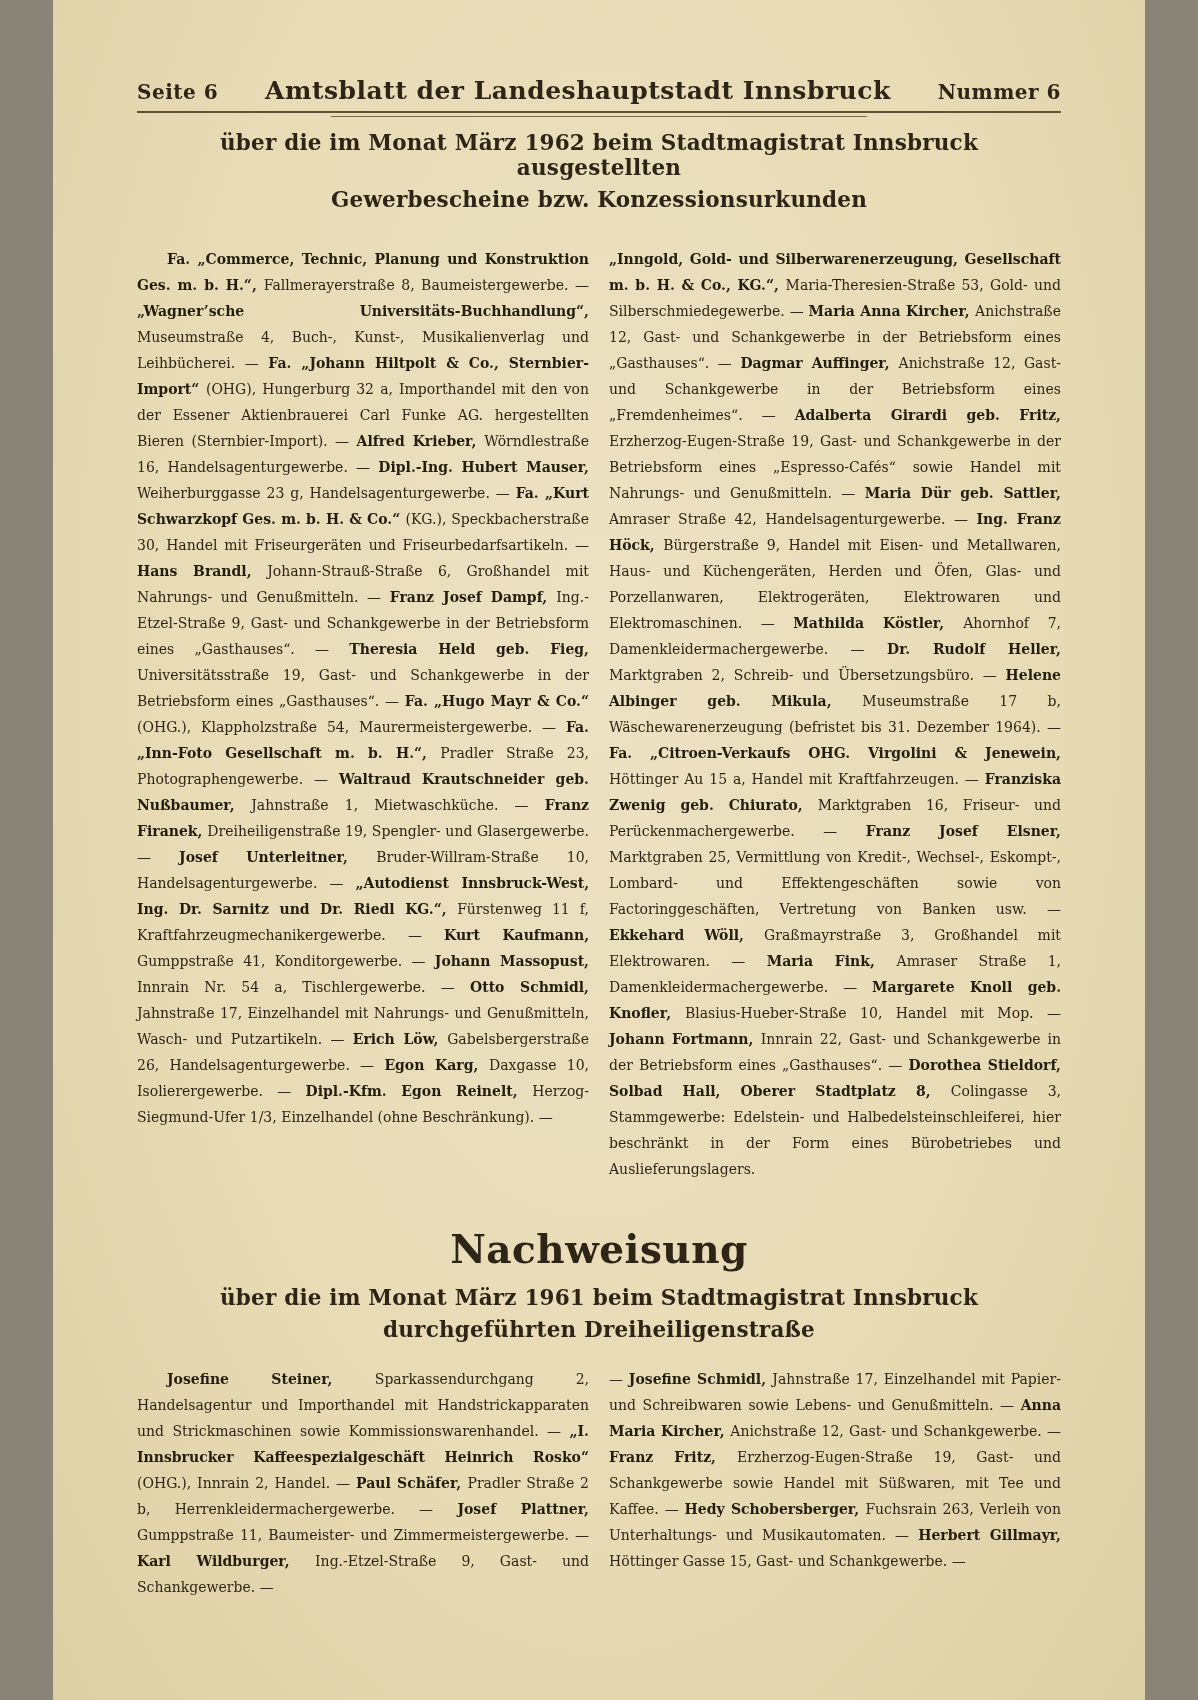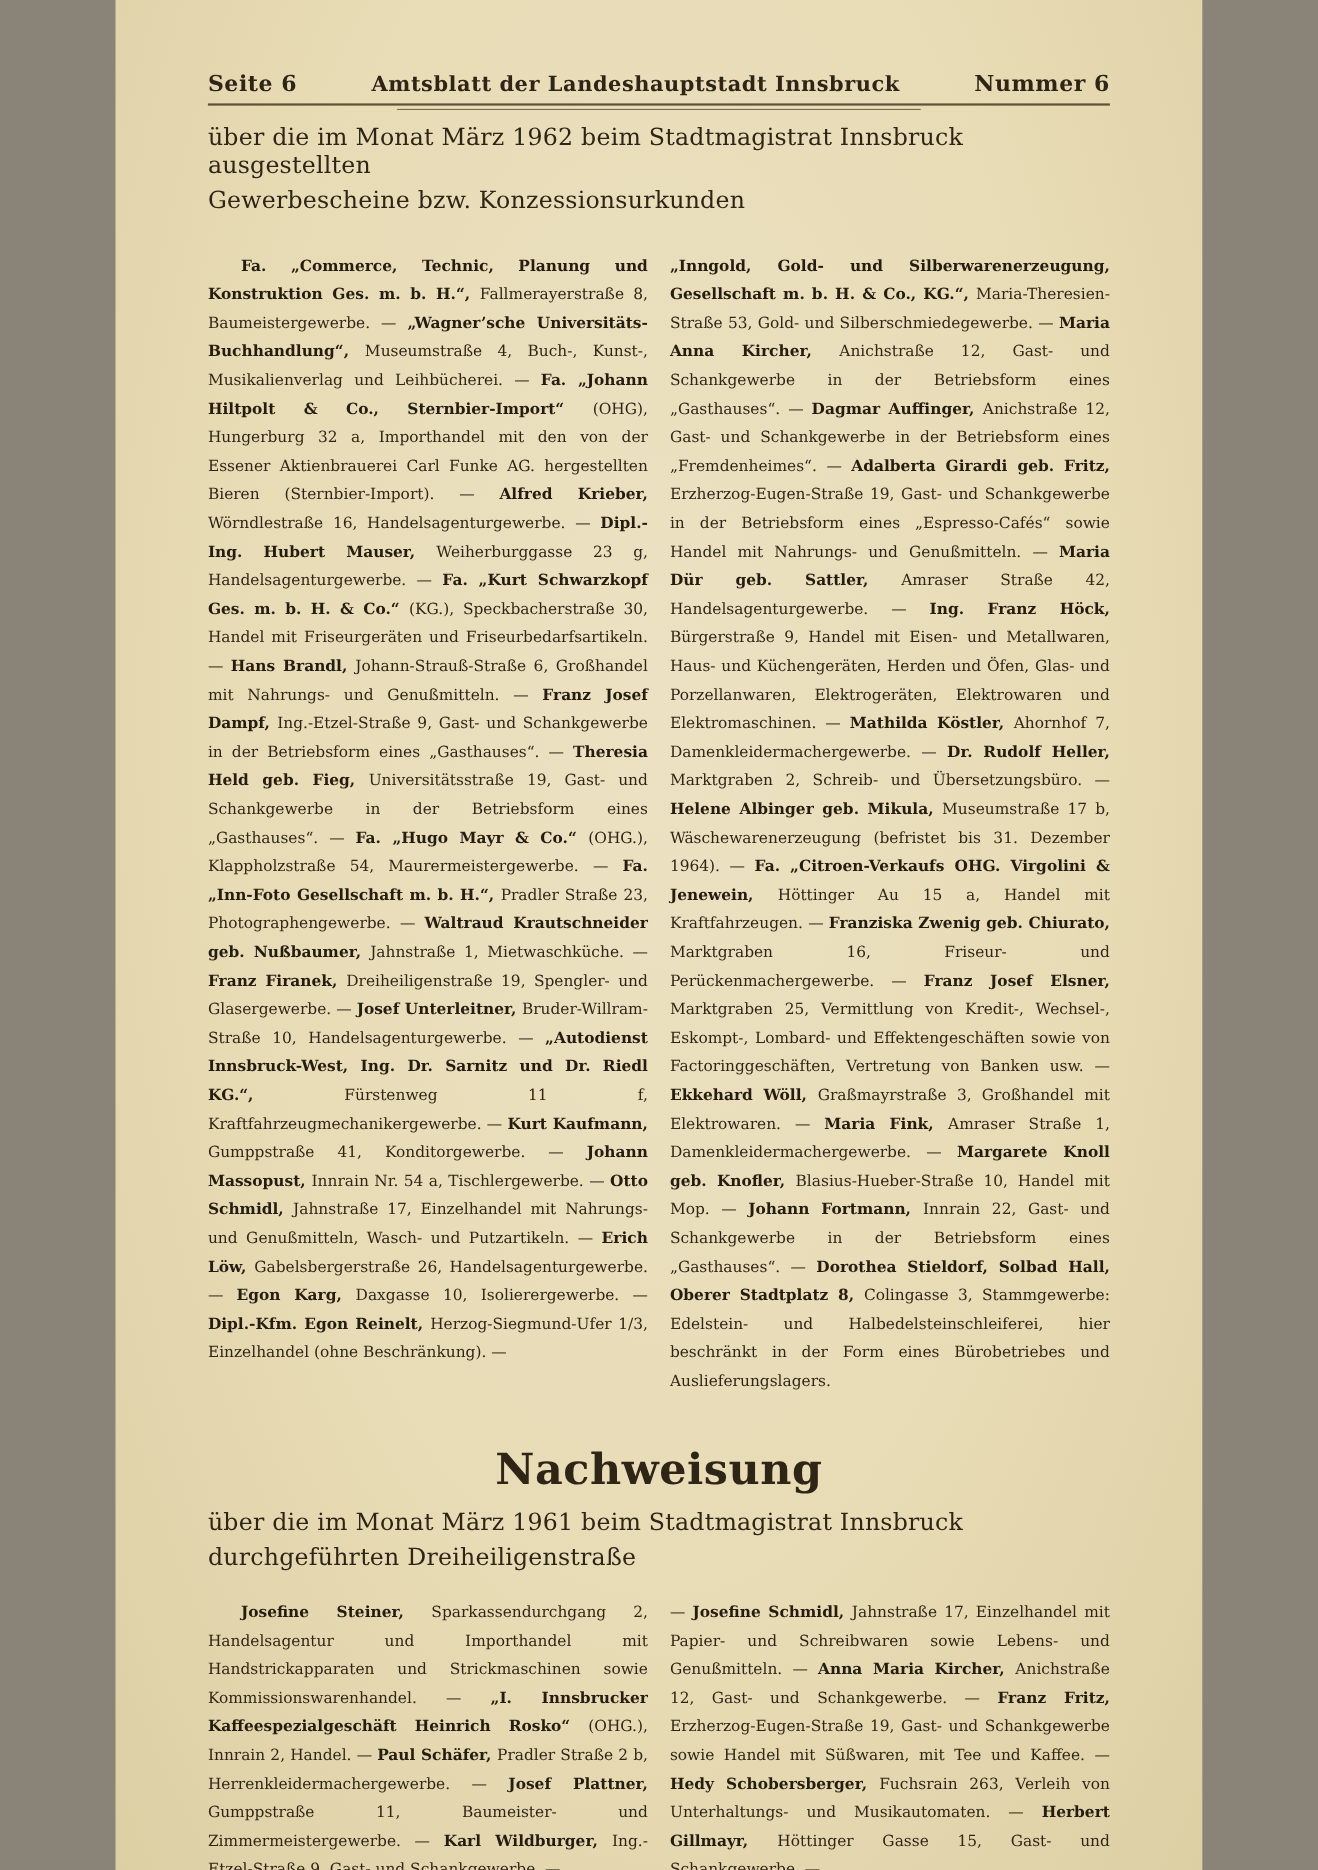--- a/index.html
+++ b/index.html
@@ -1,41 +1,41 @@
 <!DOCTYPE html>
 <html lang="de"><head>
 <meta charset="utf-8">
 <style>
   html,body{margin:0;padding:0;background:#8a8478;}
   .page{
     position:relative;
-    width:988px;height:1700px;
+    width:1092px;height:1700px;
     margin:0 auto;
     box-sizing:border-box;
-    padding:0 84px;
+    padding:12px 84px;
     overflow:hidden;
     background:radial-gradient(ellipse at 50% 38%, #ece1c2 0%, #e8dcb6 55%, #ddcfa4 100%);
     color:#2e2516;
     font-family:"DejaVu Serif","Liberation Serif",serif;
     -webkit-hyphens:auto;hyphens:auto;
   }
   .header{
     padding-top:64px;
     display:flex;justify-content:space-between;align-items:baseline;
     font-size:20px;font-weight:bold;letter-spacing:.5px;
   }
-  .header .center{font-size:19px;}
+  .header .center{font-size:25px;}
   .rule-main{height:2px;background:#46391f;margin-top:6px;opacity:.85;}
   .rule-sub{height:1px;background:#46391f;width:58%;margin:3px auto 0;opacity:.7;}
   .sec-title{
     margin:38px 0 0;text-align:center;
     font-size:39px;font-weight:bold;letter-spacing:.5px;
   }
   .sec-sub{
-    font-weight:normal;font-size:21.5px;margin-top:13px;letter-spacing:.2px;
+    text-align:center;font-weight:bold;font-size:21.5px;margin-top:13px;letter-spacing:.2px;
   }
   .sec-sub + .sec-sub{margin-top:7px;}
   .cols{
     display:flex;gap:20px;margin-top:34px;
     font-size:14px;line-height:26px;text-align:justify;
   }
   .col{flex:1;margin:0;}
   .indent{text-indent:30px;}
   .b{font-weight:bold;color:#251d0f;}
   .sec2-title{margin-top:44px;}

